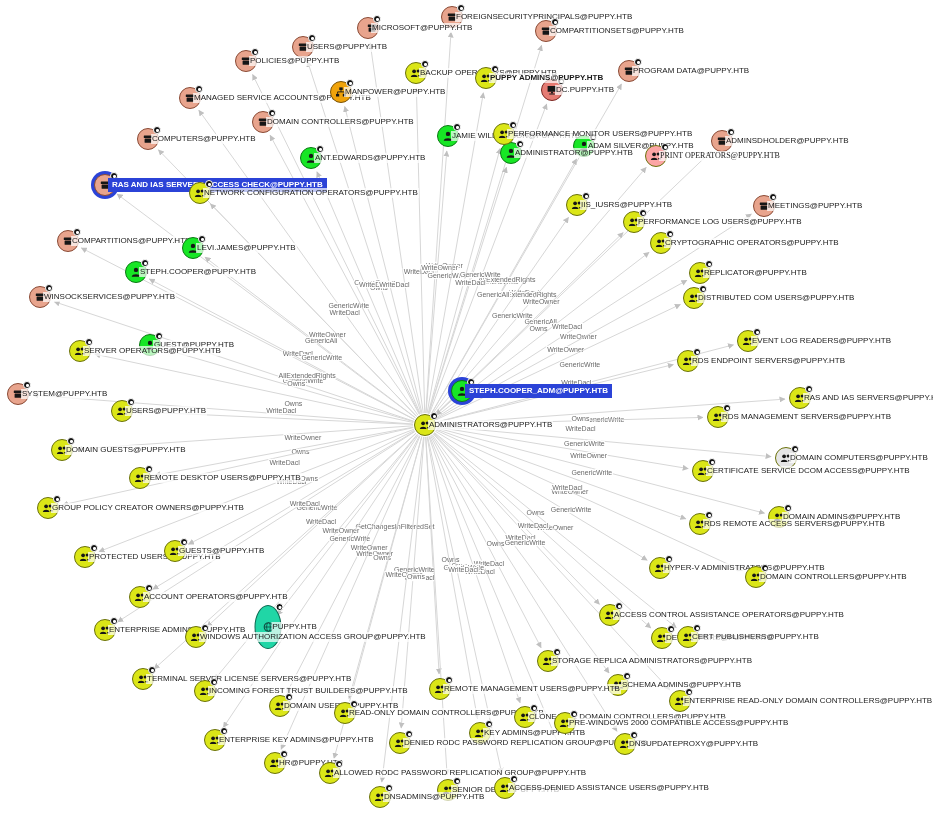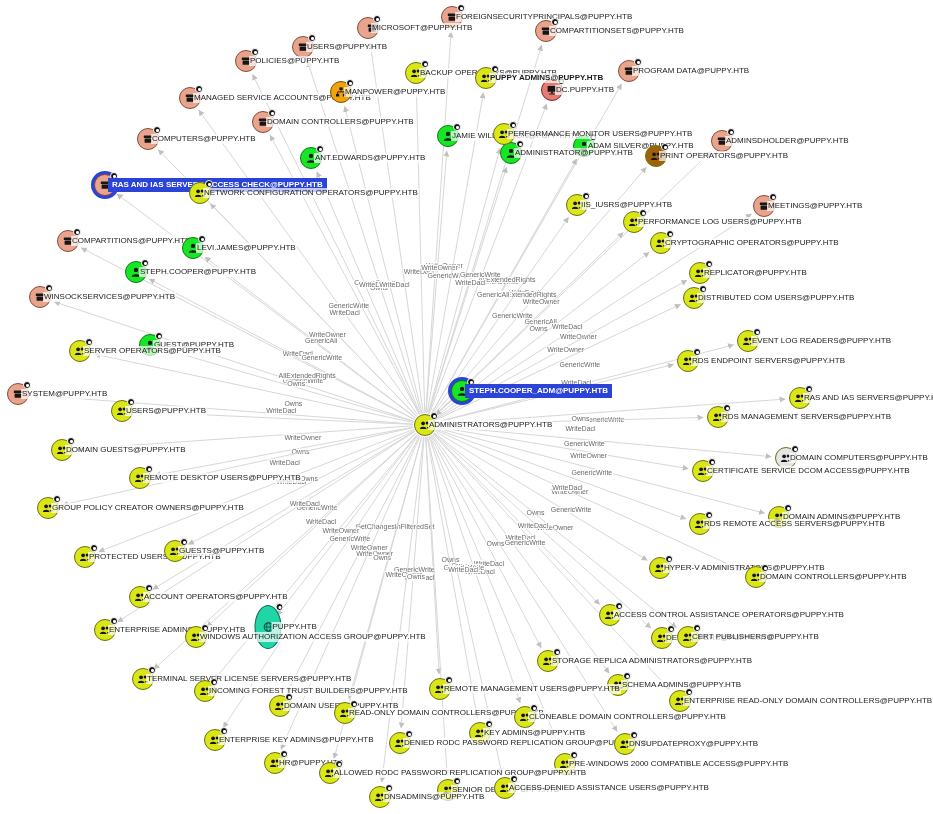--- a/index.html
+++ b/index.html
@@ -487,21 +487,21 @@
           <svg viewBox="0 0 12 12" width="12" height="12">
             <circle cx="4.1" cy="4.3" r="1.9" fill="#161616"></circle>
             <circle cx="8.2" cy="4" r="1.6" fill="#161616"></circle>
             <path d="M0.9 9.9 C0.9 7.1 7.4 7.1 7.4 9.9 Z" fill="#161616"></path>
             <path d="M7.6 9.3 C8.1 7.4 11.3 7.6 11.2 9.5 Z" fill="#161616"></path>
           </svg>
         </span>
         <span class="badge"></span>
         <span class="label">PERFORMANCE MONITOR USERS@PUPPY.HTB</span>
       </div>
-      <div class="node type-group" style="left: 656px; top: 156px; background: #a16207; border-color: rgb(107, 114, 11);">
+      <div class="node type-group" style="left: 656px; top: 156px; background: #fca5a5; border-color: rgb(107, 114, 11); font-family: Liberation Serif, serif;">
         <span class="icon">
           <svg viewBox="0 0 12 12" width="12" height="12">
             <circle cx="4.1" cy="4.3" r="1.9" fill="#161616"></circle>
             <circle cx="8.2" cy="4" r="1.6" fill="#161616"></circle>
             <path d="M0.9 9.9 C0.9 7.1 7.4 7.1 7.4 9.9 Z" fill="#161616"></path>
             <path d="M7.6 9.3 C8.1 7.4 11.3 7.6 11.2 9.5 Z" fill="#161616"></path>
           </svg>
         </span>
         <span class="badge"></span>
         <span class="label">PRINT OPERATORS@PUPPY.HTB</span>
@@ -1027,21 +1027,21 @@
           <svg viewBox="0 0 12 12" width="12" height="12">
             <circle cx="4.1" cy="4.3" r="1.9" fill="#161616"></circle>
             <circle cx="8.2" cy="4" r="1.6" fill="#161616"></circle>
             <path d="M0.9 9.9 C0.9 7.1 7.4 7.1 7.4 9.9 Z" fill="#161616"></path>
             <path d="M7.6 9.3 C8.1 7.4 11.3 7.6 11.2 9.5 Z" fill="#161616"></path>
           </svg>
         </span>
         <span class="badge"></span>
         <span class="label">HR@PUPPY.HTB</span>
       </div>
-      <div class="node type-group" style="left: 565px; top: 764px; background: rgb(219, 230, 23); border-color: rgb(107, 114, 11);">
+      <div class="node type-group" style="left: 565px; top: 723px; background: rgb(219, 230, 23); border-color: rgb(107, 114, 11);">
         <span class="icon">
           <svg viewBox="0 0 12 12" width="12" height="12">
             <circle cx="4.1" cy="4.3" r="1.9" fill="#161616"></circle>
             <circle cx="8.2" cy="4" r="1.6" fill="#161616"></circle>
             <path d="M0.9 9.9 C0.9 7.1 7.4 7.1 7.4 9.9 Z" fill="#161616"></path>
             <path d="M7.6 9.3 C8.1 7.4 11.3 7.6 11.2 9.5 Z" fill="#161616"></path>
           </svg>
         </span>
         <span class="badge"></span>
         <span class="label">PRE-WINDOWS 2000 COMPATIBLE ACCESS@PUPPY.HTB</span>

